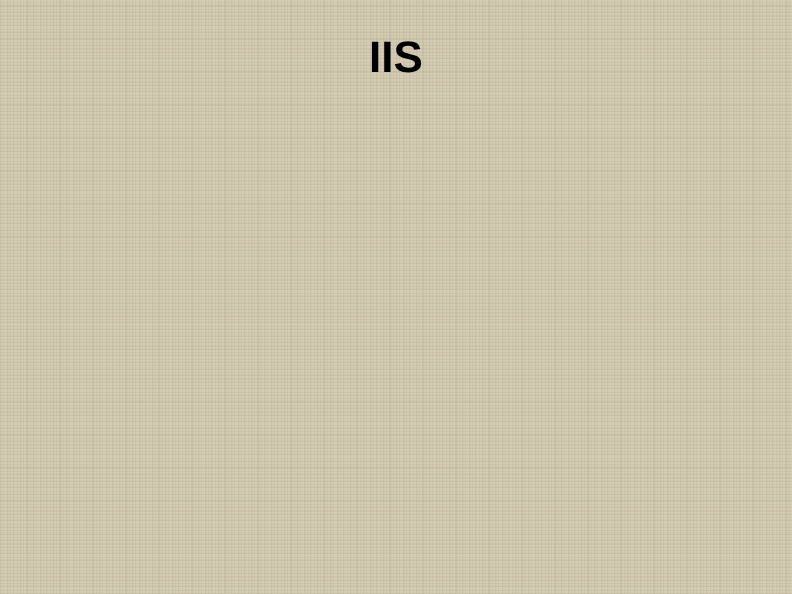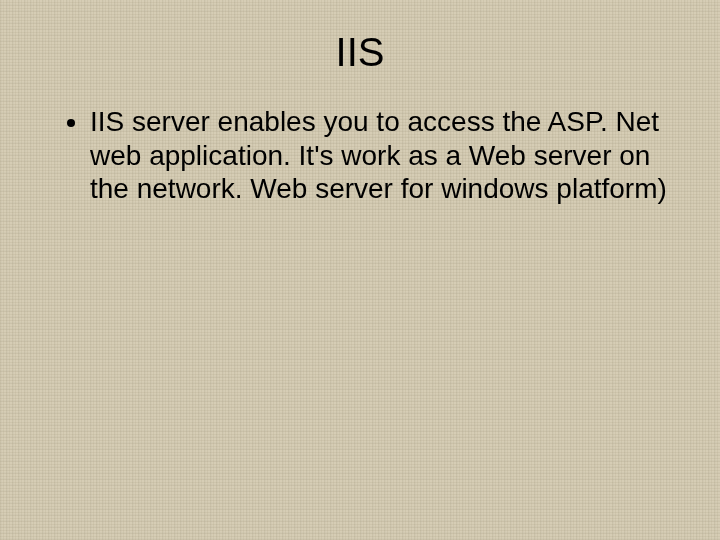--- a/index.html
+++ b/index.html
@@ -21,35 +21,32 @@
   }
   .slide {
     width: 720px;
     height: 540px;
     box-sizing: border-box;
     padding: 20px 40px 40px 40px;
   }
   .title {
     text-align: center;
     font-size: 40px;
-    font-weight: normal;
+    font-weight: bold;
     margin: 10px 0 30px 0;
   }
   .body-list {
     list-style: disc;
     margin: 0;
     padding-left: 50px;
   }
   .body-list li {
     font-size: 28px;
     line-height: 1.2;
     padding-right: 10px;
   }
 </style>
 </head>
 <body>
 
 <div class="slide">
   <h1 class="title">IIS</h1>
-  <ul class="body-list">
-    <li>IIS server enables you to access the ASP. Net web application. It's work as a Web server on the network. Web server for windows platform)</li>
-  </ul>
 </div>
 
 </body></html>

